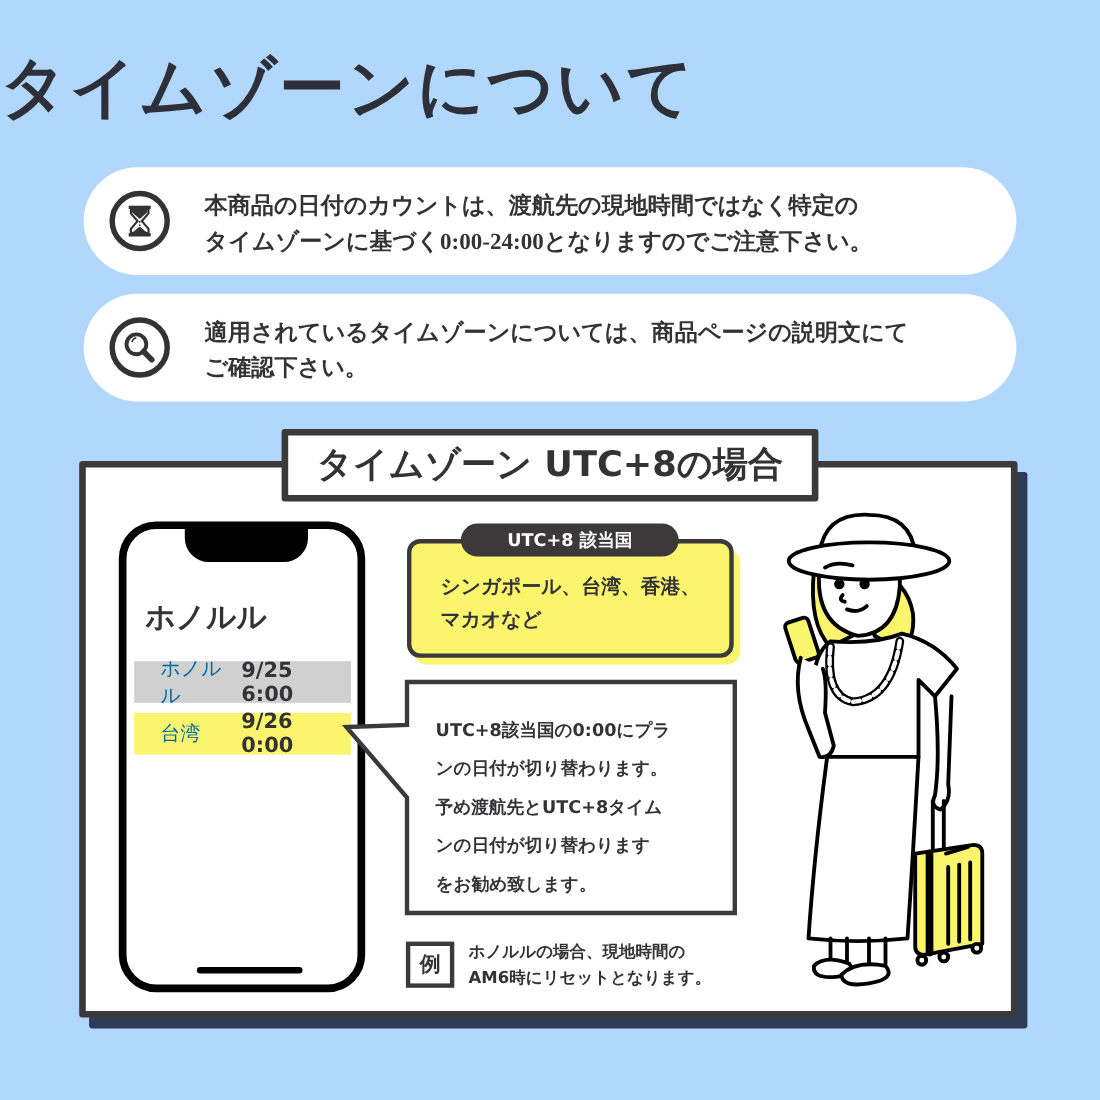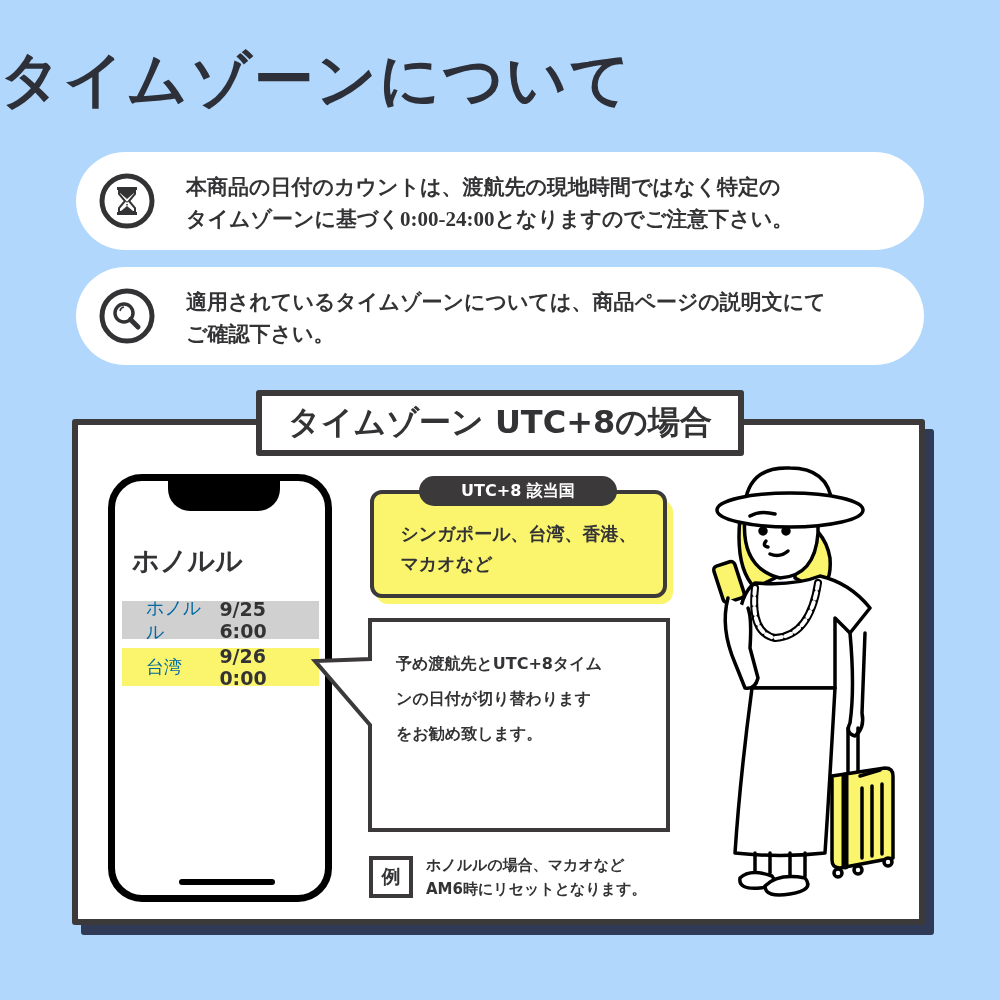--- a/index.html
+++ b/index.html
@@ -176,28 +176,30 @@
       <div>マカオなど</div>
     </div>
   </div>
   <div class="countries-label">UTC+8 該当国</div>
 </div>
 
 <svg class="bubble-svg" width="365" height="222" viewBox="0 0 365 222">
   <path d="M60 5 L358 5 L358 215 L60 215 L60 110 L5 46 L60 44 Z" fill="#ffffff" stroke="#3b3939" stroke-width="4" stroke-linejoin="miter"></path>
 </svg>
 <div class="bubble-text">
+  <div>UTC+8該当国の0:00にプラ</div>
+  <div>ンの日付が切り替わります。</div>
   <div>予め渡航先とUTC+8タイム</div>
   <div>ンの日付が切り替わります</div>
   <div>をお勧め致します。</div>
 </div>
 
 <div class="example-badge">例</div>
 <div class="example-text">
-  <div>ホノルルの場合、マカオなど</div>
+  <div>ホノルルの場合、現地時間の</div>
   <div>AM6時にリセットとなります。</div>
 </div>
 
 <svg class="illustration" width="220" height="450" viewBox="0 0 220 450">
   <g stroke="#000" stroke-width="3.5" fill="none" stroke-linecap="round" stroke-linejoin="round">
 
     <path d="M40 60 Q35 110 55 130 L85 115 Z" fill="#faf56d"></path>
     <path d="M95 60 Q125 70 130 100 Q132 125 118 132 L95 120 Z" fill="#faf56d"></path>
 
     <path d="M45 58 Q40 110 80 120 Q115 118 118 75 L118 58 Z" fill="#fff"></path>

